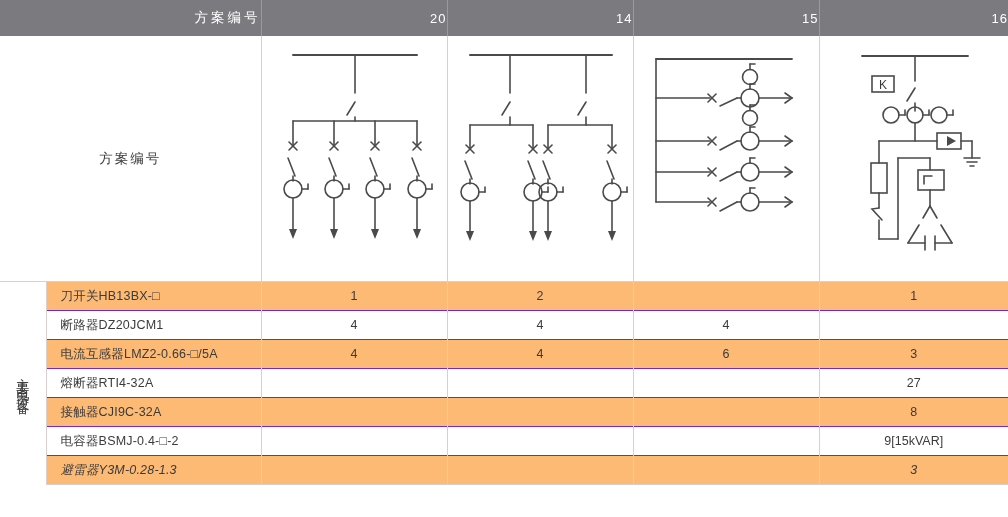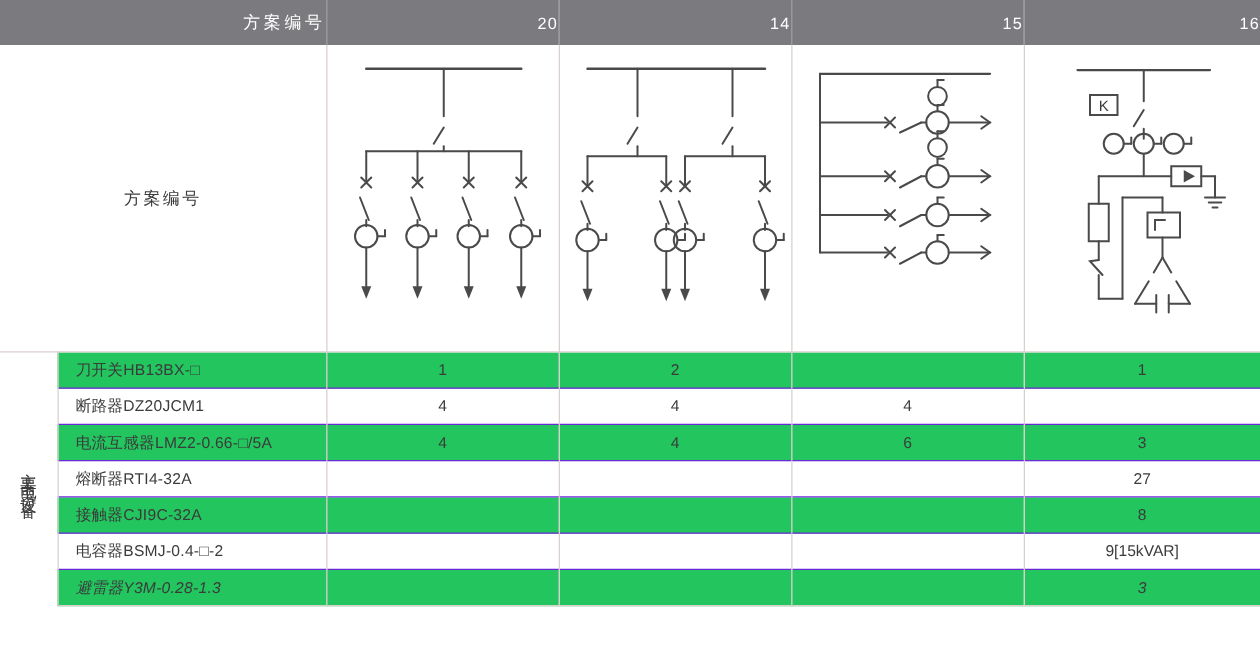--- a/index.html
+++ b/index.html
@@ -38,21 +38,21 @@
   
   td {
     border-right: 1px solid #d9cfcd;
     vertical-align: middle;
     text-align: center;
     font-size: 12.5px;
     color: #3b3b3b;
   }
   td:last-child { border-right: none; }
 
-  tr.band-pink td { background: #22c55e; }
+  tr.band-pink td { background: #fdba74; }
   tr.band-white td { background: #ffffff; }
 
   
   tr.diagram-row td { height: 245px; background: #ffffff; padding: 0; }
   td.diagram-title {
     font-size: 13.5px;
     letter-spacing: 2px;
     color: #3b3b3b;
   }
   td.diagram-cell { padding: 0; }

